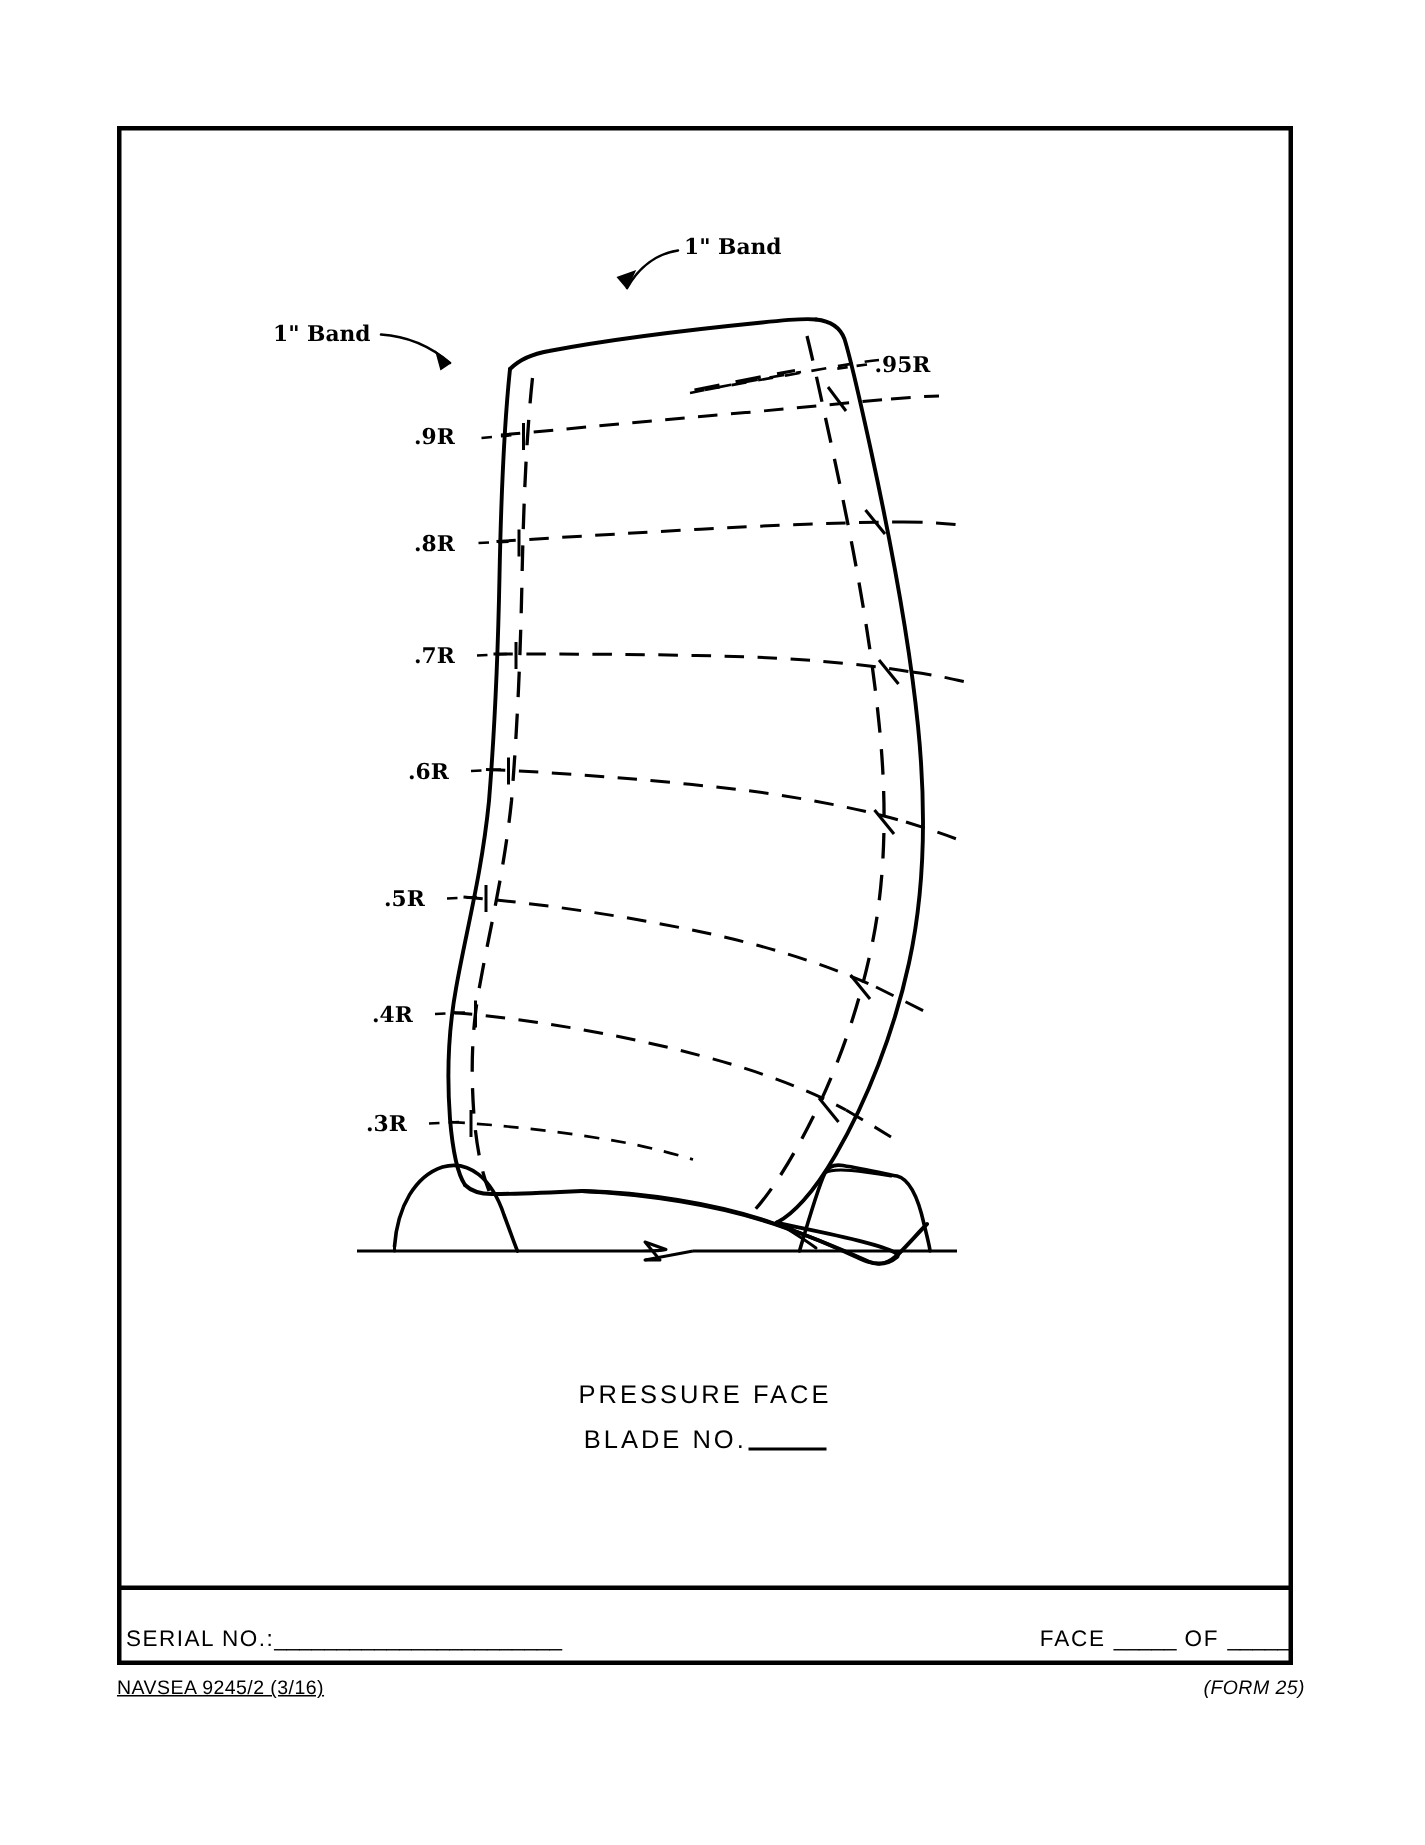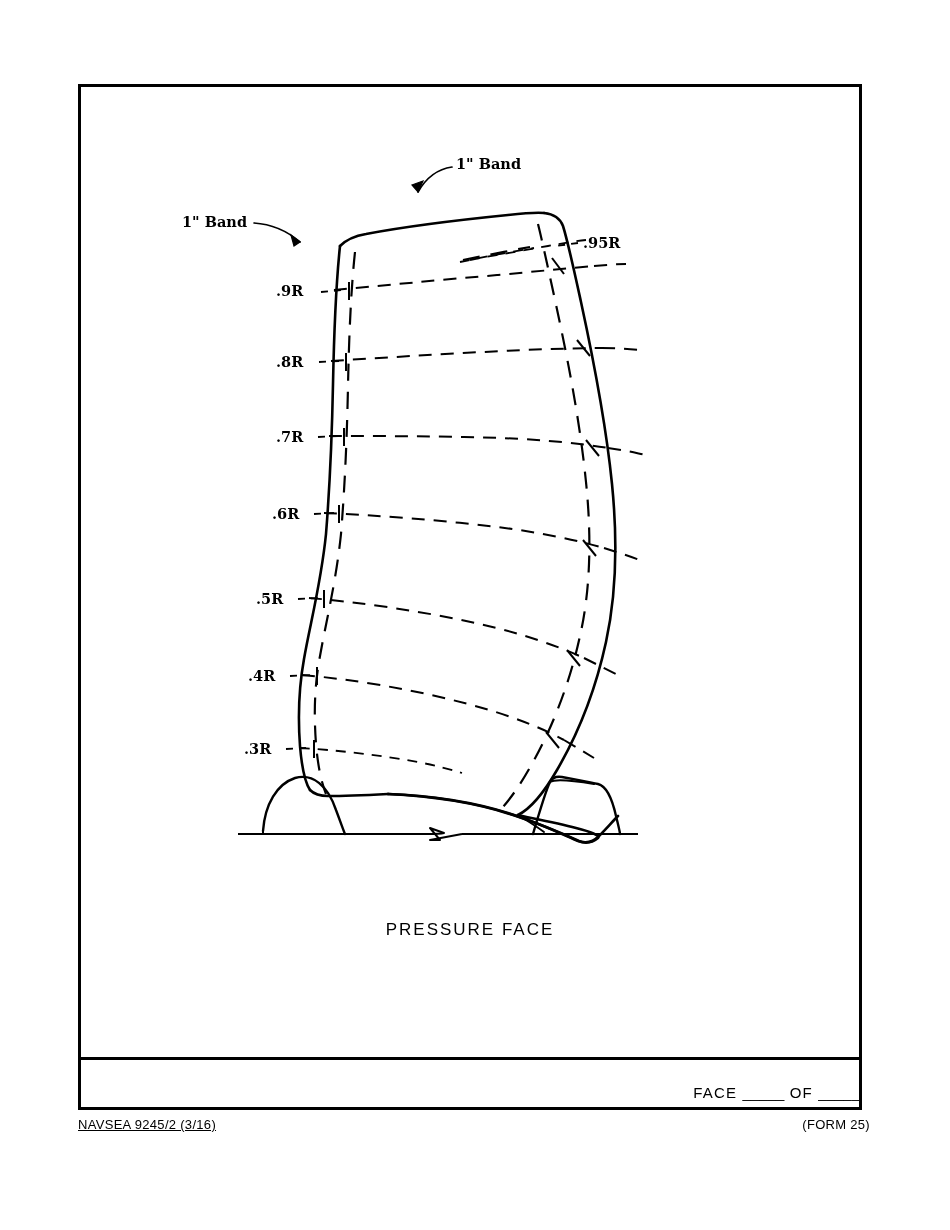--- a/index.html
+++ b/index.html
@@ -50,21 +50,21 @@
     position:absolute;right:90px;top:1084px;
     font-size:15px;letter-spacing:1.2px;white-space:nowrap;
   }
   .footer-page .dashes{letter-spacing:0px;}
   .footer-formno{
     position:absolute;left:78px;top:1117px;
     font-size:13px;letter-spacing:.3px;white-space:nowrap;text-decoration:underline;
   }
   .footer-formid{
     position:absolute;right:80px;top:1117px;
-    font-size:13px;letter-spacing:.3px;white-space:nowrap;
+    font-size:13px;letter-spacing:.3px;white-space:nowrap;font-style:italic;
   }
 
   
   .edge{fill:none;stroke:#000;stroke-width:2.6;stroke-linecap:round;stroke-linejoin:round;}
   .edge-thin{fill:none;stroke:#000;stroke-width:2.0;stroke-linecap:round;stroke-linejoin:round;}
   .band{fill:none;stroke:#000;stroke-width:2.2;stroke-linecap:butt;stroke-dasharray:17 11;}
   .station{fill:none;stroke:#000;stroke-width:2.0;stroke-linecap:butt;stroke-dasharray:13 9;}
   .station-fine{fill:none;stroke:#000;stroke-width:1.8;stroke-linecap:butt;stroke-dasharray:10 8;}
   .leader{fill:none;stroke:#000;stroke-width:1.8;stroke-linecap:butt;stroke-dasharray:7 6;}
   .tick{fill:none;stroke:#000;stroke-width:2.0;stroke-linecap:butt;}
@@ -244,22 +244,28 @@
     <path class="baseline" d="M 350 750 C 358 750, 362 750, 366 749"></path>
     <path class="edge-thin" d="M 366 749 L 352 744 L 362 756 L 352 756"></path>
     <path class="baseline" d="M 352 756 L 384 750"></path>
     <path class="baseline" d="M 384 750 L 560 750"></path>
 
   </svg>
   </div>
 
   <div class="caption">
     <div class="line first">PRESSURE FACE</div>
-  </div>
-
+    <div class="line">
+      <span>BLADE NO.</span><span class="blank-rule"></span>
+    </div>
+  </div>
+
+  <div class="footer-serial">
+    <span>SERIAL NO.:</span><span class="dashes">_______________________</span>
+  </div>
 
   <div class="footer-page">
     <span>FACE</span>
     <span class="dashes">_____</span>
     <span>OF</span>
     <span class="dashes">_____</span>
   </div>
 
   <div class="footer-formno">NAVSEA 9245/2 (3/16)</div>
   <div class="footer-formid">(FORM 25)</div>

